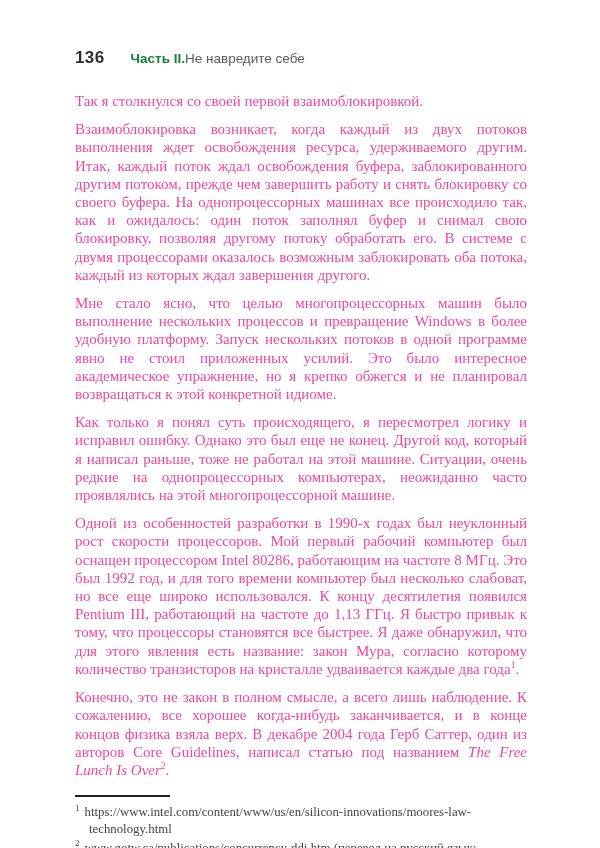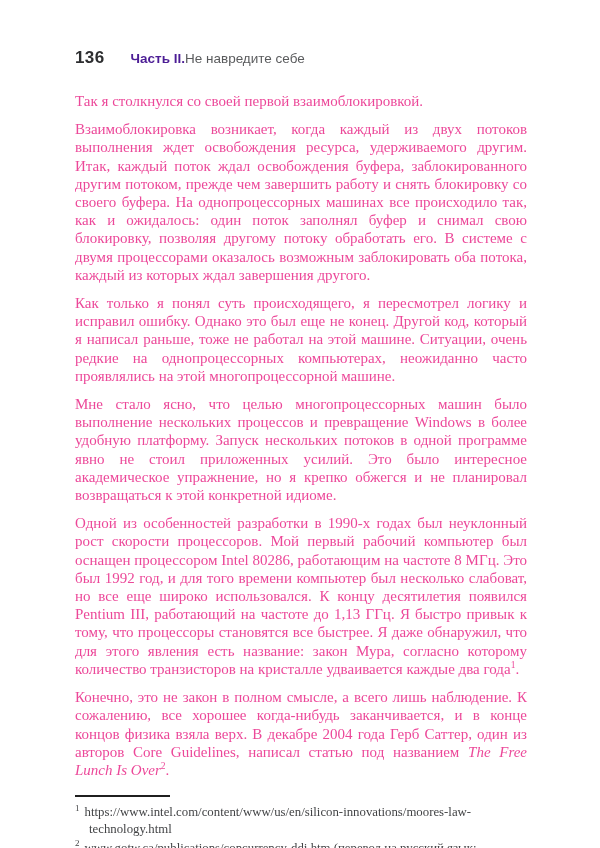--- a/index.html
+++ b/index.html
@@ -29,21 +29,21 @@
   }
   .page-number {
     font-size: 17px;
     font-weight: 700;
     color: #2d2e30;
     letter-spacing: 0.4px;
   }
   .part-label {
     font-size: 13.5px;
     font-weight: 700;
-    color: #4c1d95;
+    color: #15803d;
     margin-left: 26px;
   }
   .part-title {
     font-size: 13.5px;
     font-weight: 400;
     color: #5a5b5d;
     margin-left: 0;
   }
   .body-text p.body-par {
     margin: 0 0 10px 0;
@@ -93,22 +93,22 @@
     <div class="running-head">
       <span class="page-number">136</span>
       <span class="part-label">Часть II.</span>
       <span class="part-title">Не навредите себе</span>
     </div>
 
     <div class="body-text">
 
     <p class="body-par"><span><span>Так я столкнулся со своей первой взаимоблокировкой.</span></span></p>
         <p class="body-par"><span><span>Взаимоблокировка возникает, когда каждый из двух потоков выполнения ждет освобождения ресурса, удерживаемого другим. Итак, каждый поток ждал освобождения буфера, заблокированного другим потоком, прежде чем завершить работу и снять блокировку со своего буфера. На однопроцессорных машинах все происходило так, как и ожидалось: один поток заполнял буфер и снимал свою блокировку, позволяя другому потоку обработать его. В системе с двумя процессорами оказалось возможным заблокировать оба потока, каждый из которых ждал завершения другого.</span></span></p>
+        <p class="body-par"><span><span>Мне стало ясно, что целью многопроцессорных машин было выполнение нескольких процессов и превращение Windows в более удобную платформу. Запуск нескольких потоков в одной программе явно не стоил приложенных усилий. Это было интересное академическое упражнение, но я крепко обжегся и не планировал возвращаться к этой конкретной идиоме.</span></span></p>
         <p class="body-par"><span><span>Как только я понял суть происходящего, я пересмотрел логику и исправил ошибку. Однако это был еще не конец. Другой код, который я написал раньше, тоже не работал на этой машине. Ситуации, очень редкие на однопроцессорных компьютерах, неожиданно часто проявлялись на этой многопроцессорной машине.</span></span></p>
-        <p class="body-par"><span><span>Мне стало ясно, что целью многопроцессорных машин было выполнение нескольких процессов и превращение Windows в более удобную платформу. Запуск нескольких потоков в одной программе явно не стоил приложенных усилий. Это было интересное академическое упражнение, но я крепко обжегся и не планировал возвращаться к этой конкретной идиоме.</span></span></p>
         <p class="body-par"><span><span>Одной из особенностей разработки в 1990-х годах был неуклонный рост скорости процессоров. Мой первый рабочий компьютер был оснащен процессором Intel 80286, работающим на частоте 8 МГц. Это был 1992 год, и для того времени компьютер был несколько слабоват, но все еще широко использовался. К концу десятилетия появился Pentium III, работающий на частоте до 1,13 ГГц. Я быстро привык к тому, что процессоры становятся все быстрее. Я даже обнаружил, что для этого явления есть название: закон Мура, согласно которому количество транзисторов на кристалле удваивается каждые два года</span><sup>1</sup><span>.</span></span></p>
         <p class="body-par"><span><span>Конечно, это не закон в полном смысле, а всего лишь наблюдение. К сожалению, все хорошее когда-нибудь заканчивается, и в конце концов физика взяла верх. В декабре 2004 года Герб Саттер, один из авторов Core Guidelines, написал статью под названием </span><em>The Free Lunch Is Over</em><sup>2</sup><span>.</span></span></p>
       </div>
 
     <div class="footnotes">
       <div class="fn-rule"></div>
       <div>
 
       <div class="footnote"><sup class="fn-marker">1</sup><span class="fn-text"><span>https://www.intel.com/content/www/us/en/silicon-innovations/moores-law-technology.html</span></span></div>
           <div class="footnote"><sup class="fn-marker">2</sup><span class="fn-text"><span>www.gotw.ca/publications/concurrency-ddj.htm (перевод на русский язык: https://habr.com/ru/post/145432/. — </span></span></div>

